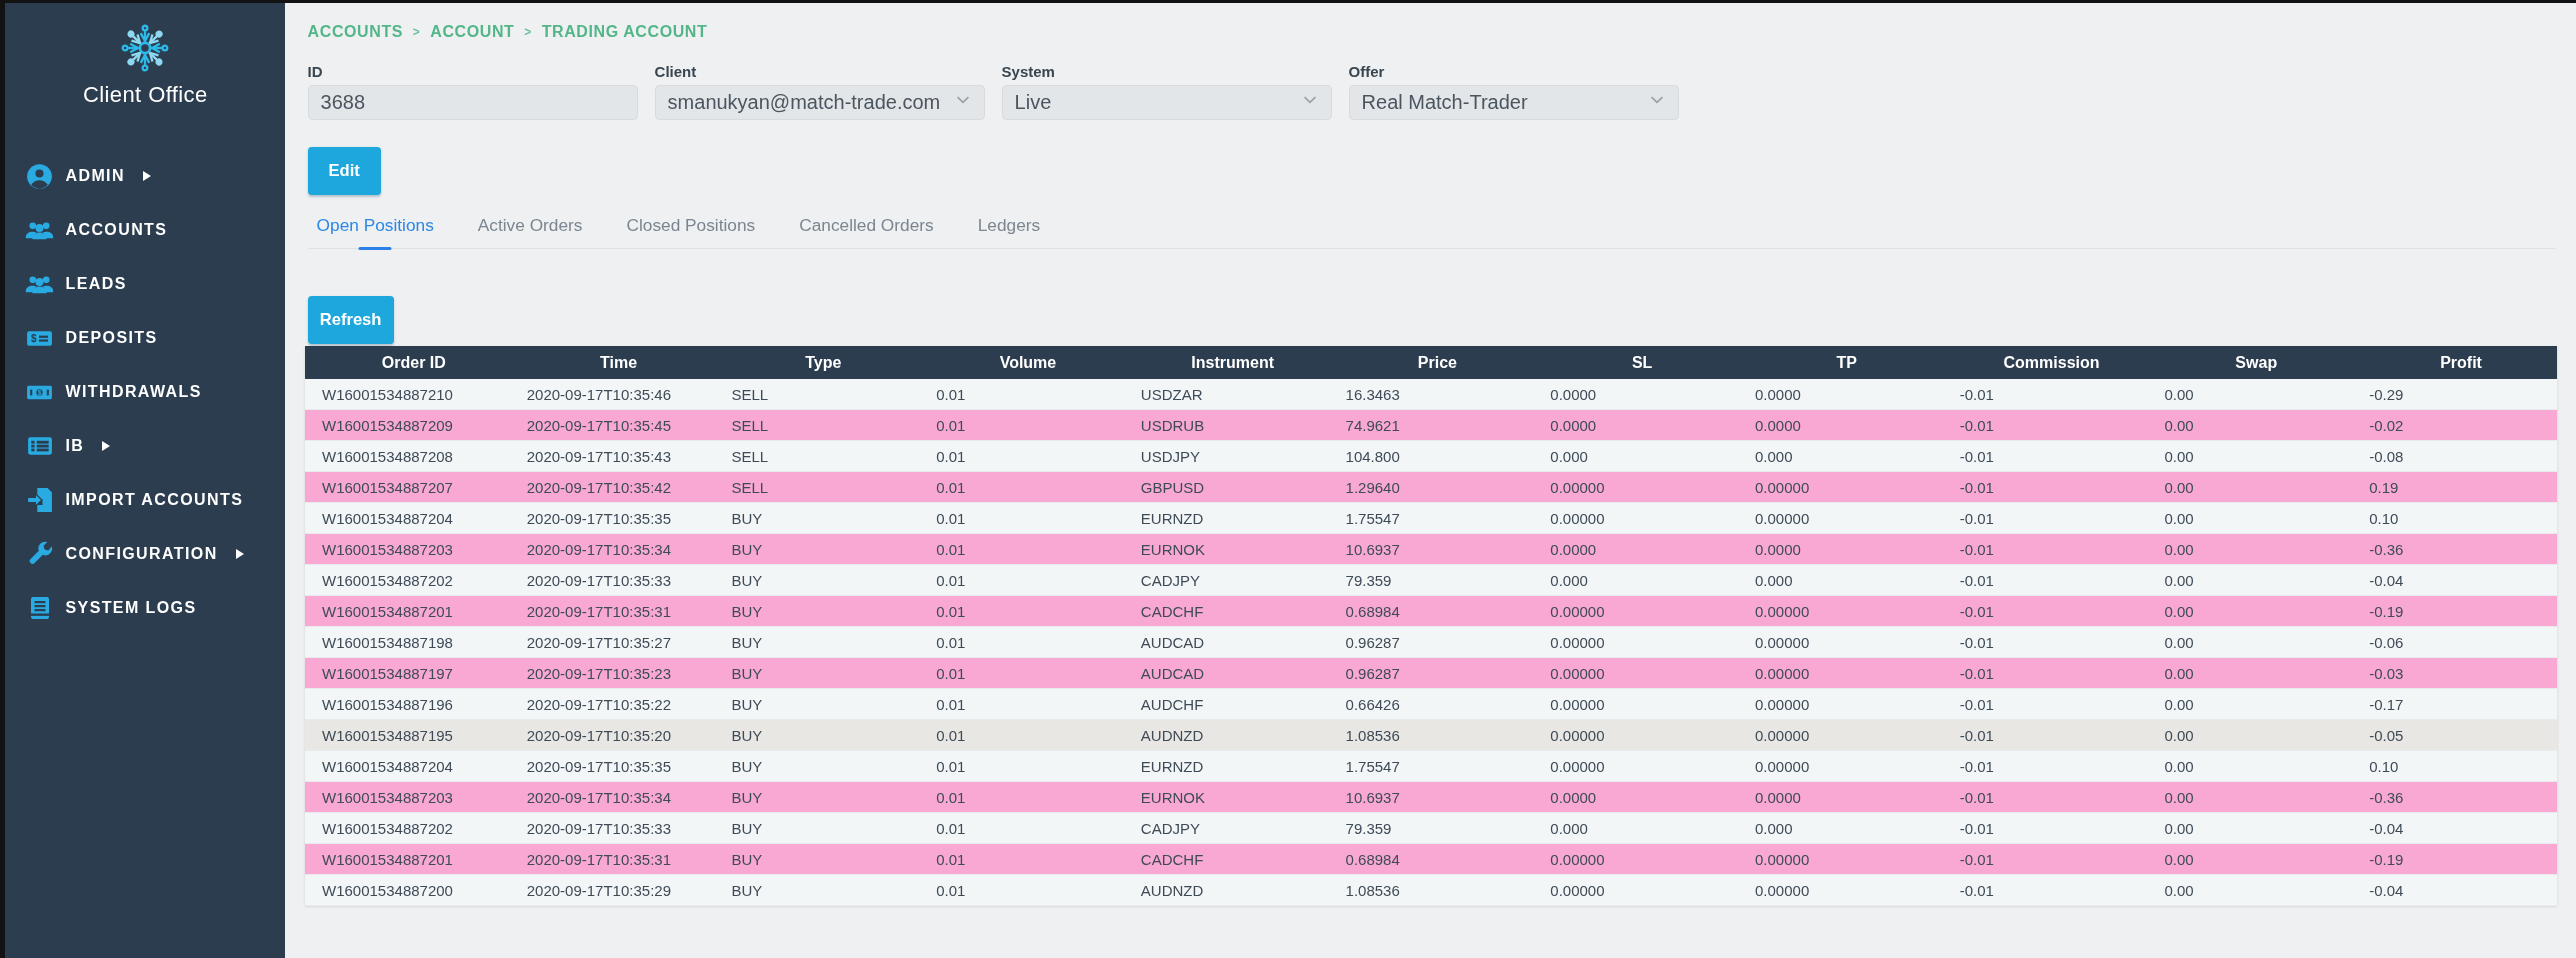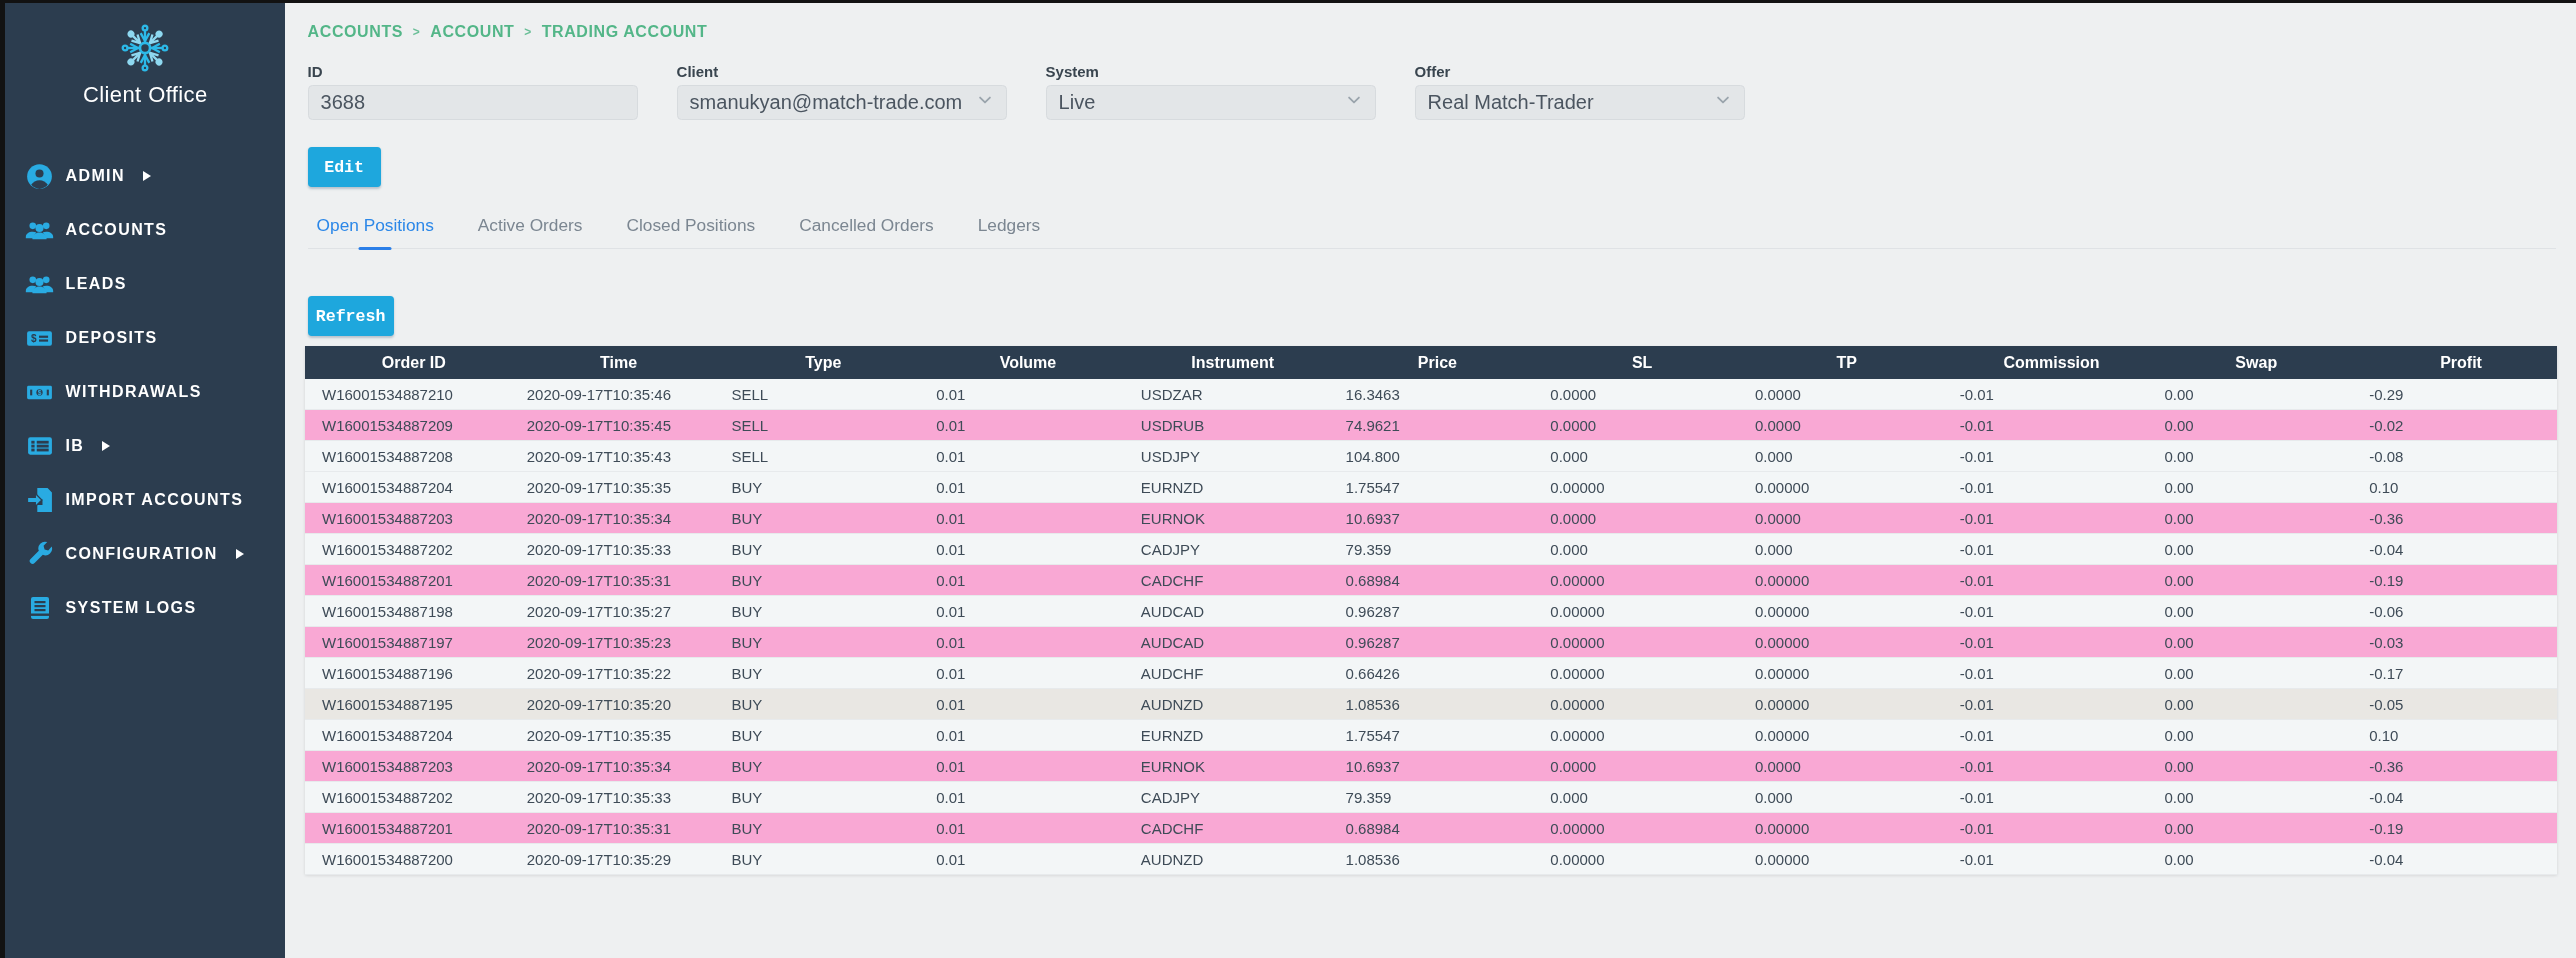--- a/index.html
+++ b/index.html
@@ -21,31 +21,31 @@
   .menu-icon{width:30px;height:30px;margin-left:19.6px;margin-right:10.6px;display:flex;align-items:center;justify-content:center;flex:0 0 auto;}
   .menu-label{color:#ffffff;font-size:16px;font-weight:700;letter-spacing:1.4px;text-align:center;}
   .submenu-caret{width:0;height:0;border-left:8.3px solid #ffffff;border-top:5.3px solid transparent;border-bottom:5.3px solid transparent;margin-left:18px;}
 
   
   .main{position:absolute;left:285px;top:3px;right:0;bottom:0;}
   .breadcrumb{position:absolute;left:22.6px;top:19.6px;font-size:16px;font-weight:700;color:#53b688;letter-spacing:0.6px;display:flex;align-items:center;}
   .crumb{cursor:pointer;}
   .crumb-sep{font-size:12px;margin:0 9.8px;opacity:.85;font-weight:700;}
 
-  .form-row{position:absolute;left:22.6px;top:60px;display:flex;gap:39px;}
+  .form-row{position:absolute;left:22.6px;top:60px;display:flex;gap:17px;}
   .field{width:330px;}
   .field-label{font-size:15px;font-weight:600;color:#39454f;margin-bottom:5.3px;}
   .field-box{height:33px;background:#e3e6e8;border:0.8px solid #d7dbde;border-radius:4.5px;
     display:flex;align-items:center;justify-content:space-between;padding:0 12px;
     font-size:20px;color:#4b5560;}
   .field-box .value{white-space:nowrap;overflow:hidden;}
   .chev{flex:0 0 auto;margin-left:7.5px;}
 
-  .btn{position:absolute;height:40px;background:#1ea7dd;border:none;border-radius:3.8px;
-    color:#fff;font-size:16.6px;font-weight:600;font-family:Liberation Mono, monospace;
+  .btn{position:absolute;height:48px;background:#1ea7dd;border:none;border-radius:3.8px;
+    color:#fff;font-size:16.6px;font-weight:600;font-family:Liberation Sans, sans-serif;
     box-shadow:0 1.5px 2.3px rgba(20,60,90,.25);cursor:pointer;}
   .edit-btn{left:22.6px;top:144px;width:73px;}
   .refresh-btn{left:22.6px;top:293px;width:86px;}
 
   .tabs{position:absolute;left:22.6px;top:209px;right:19.6px;display:flex;border-bottom:0.8px solid #dfe2e5;}
   .tab{font-size:17.3px;color:#7b8691;font-weight:500;margin-right:26px;padding:3px 9px 12px 9px;position:relative;cursor:pointer;}
   .tab.active{color:#2b87e8;}
   .tab.active::after{content:"";position:absolute;left:50%;transform:translateX(-50%);bottom:-2.3px;width:33px;height:3.8px;border-radius:2.3px;background:#2b7fe8;}
 
   
@@ -329,20 +329,33 @@
             <td>SELL</td>
             <td>0.01</td>
             <td>USDJPY</td>
             <td>104.800</td>
             <td>0.000</td>
             <td>0.000</td>
             <td>-0.01</td>
             <td>0.00</td>
             <td>-0.08</td>
           </tr>
+          <tr class="white">
+            <td>W16001534887207</td>
+            <td>2020-09-17T10:35:42</td>
+            <td>SELL</td>
+            <td>0.01</td>
+            <td>GBPUSD</td>
+            <td>1.29640</td>
+            <td>0.00000</td>
+            <td>0.00000</td>
+            <td>-0.01</td>
+            <td>0.00</td>
+            <td>0.19</td>
+          </tr>
           <tr class="stripe">
             <td>W16001534887204</td>
             <td>2020-09-17T10:35:35</td>
             <td>BUY</td>
             <td>0.01</td>
             <td>EURNZD</td>
             <td>1.75547</td>
             <td>0.00000</td>
             <td>0.00000</td>
             <td>-0.01</td>

